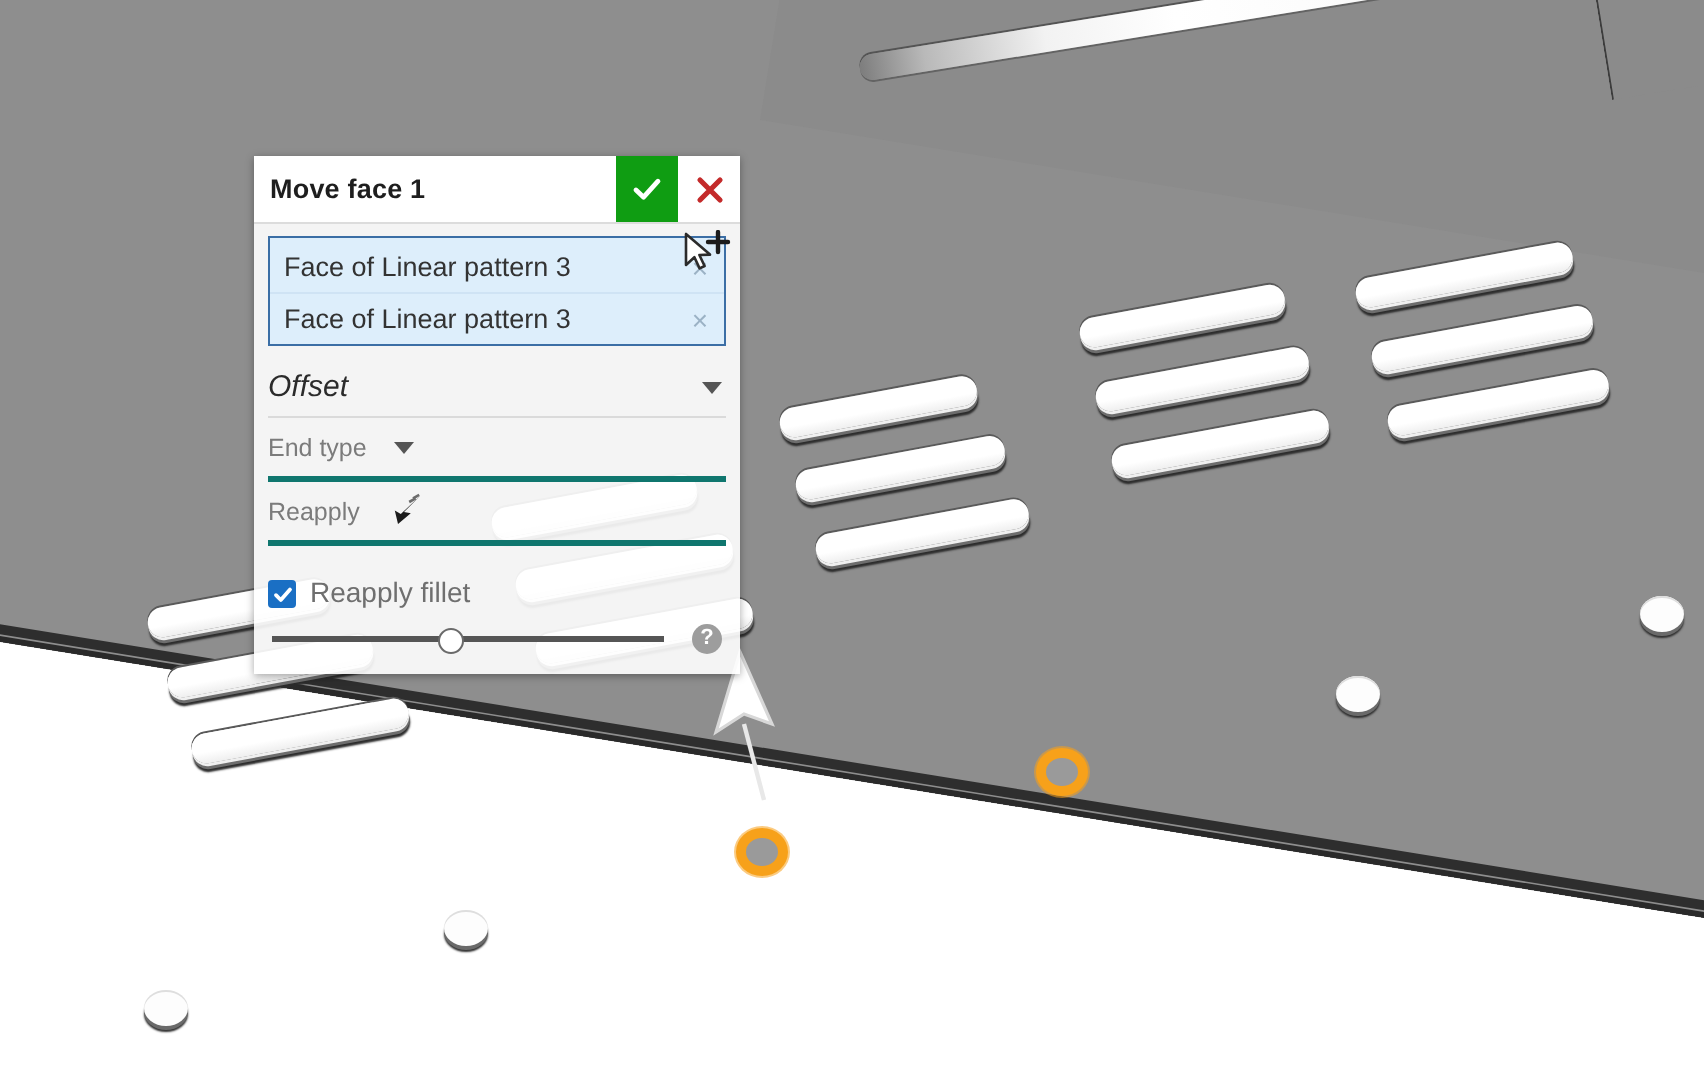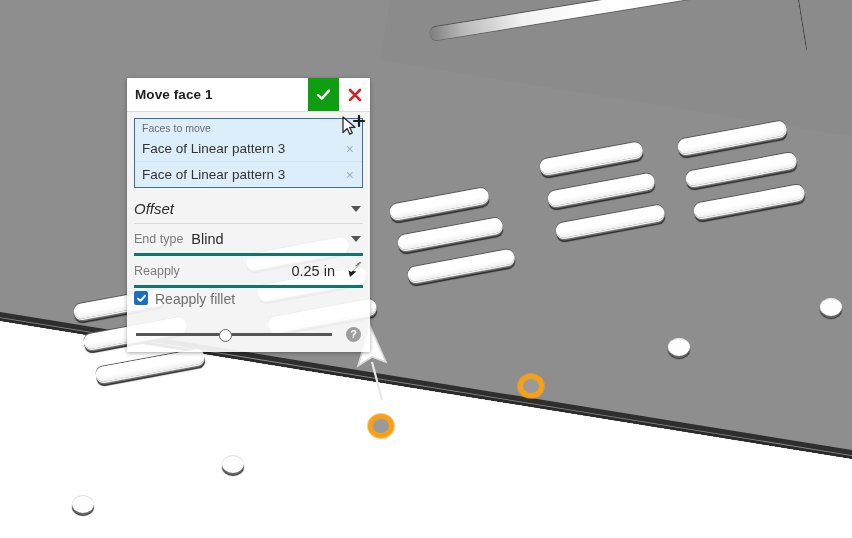--- a/index.html
+++ b/index.html
@@ -248,21 +248,21 @@
     cursor: pointer;
   }
   #row-offset { margin-top: 6px; border-bottom: 1px solid #dadada; }
   #row-offset .field-value { font-size: 15px; font-style: italic; }
 
   #flip-icon { margin-left: 5px; cursor: pointer; display:flex; align-items:center; }
 
   
   #row-fillet {
     display: flex;
-    align-items: flex-start;
+    align-items: flex-end;
     height: 28px;
     padding-top: 3px;
     cursor: pointer;
   }
   #fillet-check {
     width: 14px; height: 14px;
     background: #1a6fc4;
     border-radius: 2px;
     display: flex; align-items: center; justify-content: center;
     margin-right: 7px;
@@ -377,47 +377,44 @@
       <div class="title-btn" id="btn-cancel">
         <svg width="16" height="16" viewBox="0 0 16 16">
           <path d="M3 3 L13 13 M13 3 L3 13" stroke="#c42a2a" stroke-width="2.6" stroke-linecap="round"></path>
         </svg>
       </div>
     </div>
 
     <div id="dialog-body">
 
       <div id="faces-box">
-        <div id="faces-label">Faces to move</div>
         <div id="faces-rows">
             <div class="face-row">
               <div class="face-name">Face of Linear pattern 3</div>
               <div class="face-x">×</div>
             </div>
             <div class="face-row">
               <div class="face-name">Face of Linear pattern 3</div>
               <div class="face-x">×</div>
             </div>
           </div>
       </div>
 
       <div class="field-row" id="row-offset">
         <div class="field-value">Offset</div>
         <div class="caret"></div>
       </div>
 
       <div class="field-row" id="row-endtype">
         <div class="field-label">End type</div>
-        <div class="field-value">Blind</div>
         <div class="caret"></div>
       </div>
 
       <div class="field-row" id="row-distance">
         <div class="field-label">Reapply</div>
-        <div class="field-value right">0.25 in</div>
         <div id="flip-icon">
           <svg width="19" height="19" viewBox="0 0 19 19">
             <path d="M17 2 L9 10 L12.4 10.6 L6 16 L4.4 9.2 L7.4 11 Z" fill="#1c1c1c"></path>
             <line x1="13.5" y1="3.2" x2="16.6" y2="1.4" stroke="#6b6b6b" stroke-width="1.3"></line>
             <line x1="11.6" y1="5" x2="14.8" y2="3.2" stroke="#6b6b6b" stroke-width="1.3"></line>
           </svg>
         </div>
       </div>
 
       <div id="row-fillet">

